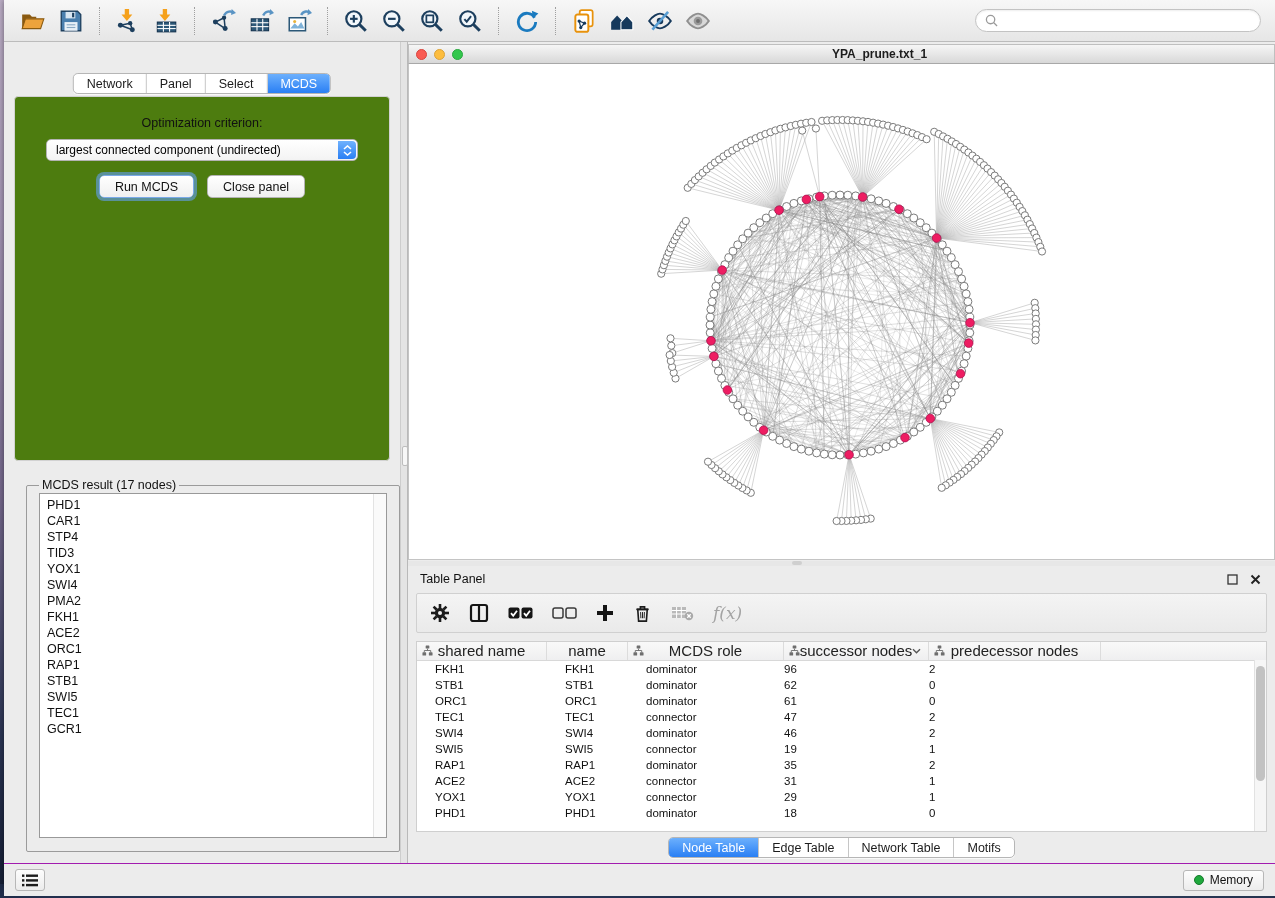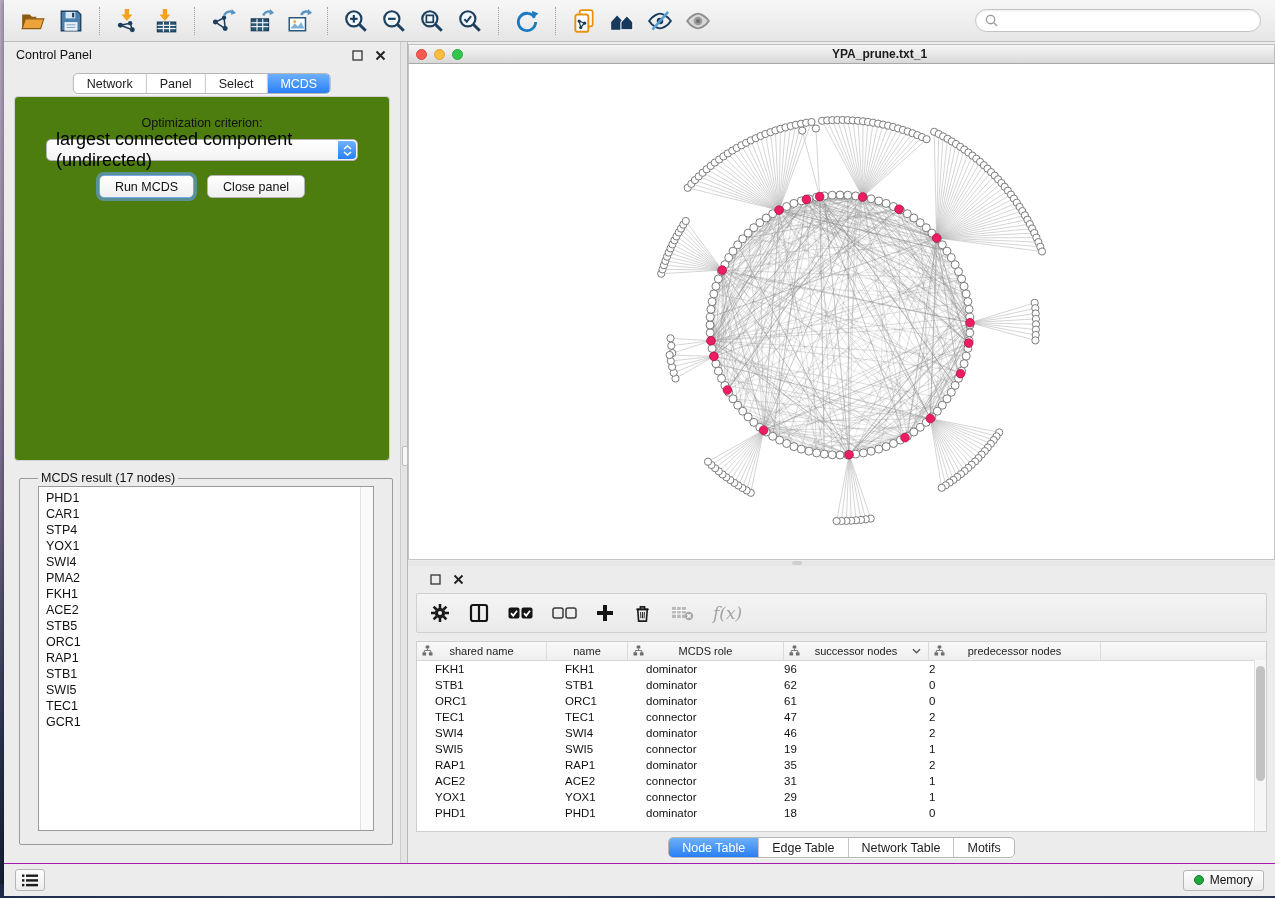--- a/index.html
+++ b/index.html
@@ -35,30 +35,30 @@
   .seg:first-child{border-left:none;}
   .seg.sel{background:linear-gradient(#6cb0fd,#2a7ff4);color:#fff;}
   
   .control-panel{position:absolute;left:0;top:42px;width:396px;height:821px;background:#ececec;box-sizing:border-box;}
   .cp-tabs{position:absolute;left:50%;transform:translateX(-50%);top:31px;}
   .cp-body{position:absolute;left:10px;top:54px;width:376px;height:365px;background:#4d7c0f;
     border:1px solid #d2d2d2;border-radius:4px;box-sizing:border-box;}
   .opt-label{margin-top:19px;text-align:center;font-size:12.5px;color:#111;}
   .dropdown{margin:9px auto 0;width:312px;height:22px;display:flex;align-items:center;
     border:1px solid #b3b3b3;border-radius:5px;background:linear-gradient(#fff,#f3f3f3);
-    font-size:18px;padding-left:9px;box-sizing:border-box;position:relative;}
+    font-size:12px;padding-left:9px;box-sizing:border-box;position:relative;}
   .stepper{position:absolute;right:1px;top:1px;bottom:1px;width:18px;border-radius:0 4px 4px 0;
     background:linear-gradient(#70b2fd,#2a7ff4);display:flex;flex-direction:column;
     align-items:center;justify-content:center;gap:1px;}
   .btn-row{margin-top:14px;display:flex;justify-content:center;gap:13px;}
   .btn{height:23px;padding:0 15px;border:1px solid #b4b4b4;border-radius:5px;
     background:linear-gradient(#fff,#f0f0f0);font-size:12.5px;font-family:inherit;color:#111;}
   .btn.focus-ring{box-shadow:0 0 0 3px rgba(100,160,245,.6);border-color:#7aa9e8;}
-  fieldset.mcds{position:absolute;left:10px;top:424px;width:374px;height:374px;margin:5px;
-    border:1px solid #9b9b9b;border-radius:2px;padding:1px 18px 6px;box-sizing:border-box;}
+  fieldset.mcds{position:absolute;left:10px;top:424px;width:374px;height:374px;margin:12px;
+    border:1px solid #9b9b9b;border-radius:2px;padding:1px 12px 6px;box-sizing:border-box;}
   fieldset.mcds legend{font-size:12.5px;padding:0 3px;color:#111;}
   .mcds-list{position:relative;width:100%;height:345px;background:#fff;border:1px solid #999;
     box-sizing:border-box;overflow:hidden;padding:3px 14px 0 7px;font-size:12.5px;line-height:16px;color:#111;}
   .list-scrolltrack{position:absolute;right:0;top:0;bottom:0;width:12px;background:#fafafa;border-left:1px solid #e3e3e3;}
   
   .vsplit{position:absolute;left:396px;top:42px;width:8px;height:821px;background:#e4e4e4;
     border-left:1px solid #cdcdcd;border-right:1px solid #b9b9b9;box-sizing:border-box;}
   .vknob{position:absolute;left:1px;top:404px;width:4px;height:18px;background:#f7f7f7;border:1px solid #bdbdbd;border-radius:2px;}
   .hsplit{position:absolute;left:404px;top:561px;width:867px;height:5px;background:#e7e7e7;}
   .hknob{position:absolute;left:384px;top:0px;width:10px;height:4px;background:#cfcfcf;border-radius:2px;}
@@ -75,21 +75,21 @@
   
   .table-panel{position:absolute;left:404px;top:566px;width:867px;height:297px;background:#ececec;}
   .tp-toolbar{margin:1px 8px 0;height:40px;background:linear-gradient(#f4f4f4,#eaeaea);
     border:1px solid #d0d0d0;border-radius:2px;display:flex;align-items:center;padding:0 13px;gap:19px;box-sizing:border-box;}
   .tico{display:flex;align-items:center;justify-content:center;}
   .fx{font-family:"DejaVu Serif",serif;font-style:italic;font-size:17px;color:#a3a3a3;}
   .tp-tablewrap{position:absolute;left:8px;top:75px;width:851px;height:191px;background:#fff;
     border:1px solid #cfcfcf;box-sizing:border-box;overflow:hidden;}
   .trow{display:flex;height:16px;line-height:16px;font-size:11.5px;color:#111;}
   .thead{display:flex;height:18px;line-height:18px;background:linear-gradient(#f9f9f9,#efeff0);
-    border-bottom:1px solid #d8d8d8;font-size:11px;color:#222;}
+    border-bottom:1px solid #d8d8d8;font-size:15px;color:#222;}
   .th{position:relative;display:flex;align-items:center;justify-content:center;gap:4px;
     border-right:1px solid #dcdcdc;box-sizing:border-box;}
   .th .hier{position:absolute;left:5px;top:3px;}
   .th .chev{position:absolute;right:7px;top:6px;}
   .th.fillth{flex:1;border-right:none;}
   .td{box-sizing:border-box;padding-left:18px;white-space:nowrap;overflow:hidden;}
   .td.num{text-align:left;padding-left:0;padding-right:18px;}
   .tscroll{position:absolute;right:0;top:18px;bottom:0;width:11px;background:#f6f6f6;border-left:1px solid #e2e2e2;}
   .tthumb{position:absolute;left:1px;right:1px;top:6px;height:115px;background:#c2c2c2;border-radius:5px;}
   .tp-tabs{position:absolute;left:0;right:0;top:271px;display:flex;justify-content:center;}
@@ -254,33 +254,20 @@
     <div class="search">
       <svg width="13" height="13" viewBox="0 0 14 14">
           <circle cx="6" cy="6" r="4.5" fill="none" stroke="#9a9a9a" stroke-width="1.4"></circle>
           <line x1="9.5" y1="9.5" x2="13" y2="13" stroke="#9a9a9a" stroke-width="1.4"></line>
         </svg>
       <input placeholder="" style="">
     </div>
   </div>
 
   <div class="control-panel">
-    <div class="panel-header">
-      <span class="ph-title">Control Panel</span>
-      <span class="wicon">
-        <svg width="11" height="11" viewBox="0 0 11 11">
-            <rect x="1" y="1" width="9" height="9" fill="none" stroke="#333" stroke-width="1.3"></rect>
-          </svg>
-      </span>
-      <span class="wicon">
-        <svg width="11" height="11" viewBox="0 0 11 11">
-            <path d="M1.5 1.5l8 8M9.5 1.5l-8 8" stroke="#222" stroke-width="1.9"></path>
-          </svg>
-      </span>
-    </div>
     <div class="cp-tabs segwrap">
         <div class="seg">Network</div>
         <div class="seg">Panel</div>
         <div class="seg">Select</div>
         <div class="seg sel">MCDS</div>
       </div>
     <div class="cp-body">
       <div class="opt-label">Optimization criterion:</div>
       <div class="dropdown">
         <span>largest connected component (undirected)</span>
@@ -298,26 +285,26 @@
         <button class="btn">Close panel</button>
       </div>
     </div>
     <fieldset class="mcds">
       <legend>MCDS result (17 nodes)</legend>
       <div class="mcds-list">
         <div class="list-scrolltrack"></div>
       <div>PHD1</div>
           <div>CAR1</div>
           <div>STP4</div>
+          <div>TID3</div>
           <div>YOX1</div>
           <div>SWI4</div>
           <div>PMA2</div>
           <div>FKH1</div>
           <div>ACE2</div>
-          <div>STB5</div>
           <div>ORC1</div>
           <div>RAP1</div>
           <div>STB1</div>
           <div>SWI5</div>
           <div>TEC1</div>
           <div>GCR1</div>
         </div>
     </fieldset>
   </div>
 
@@ -1193,20 +1180,21 @@
           <circle cx="496.0" cy="373.6" r="4.3" fill="#ee1d62" stroke="#b01050" stroke-width="0.8"></circle>
           <circle cx="318.4" cy="326.0" r="4.3" fill="#ee1d62" stroke="#b01050" stroke-width="0.8"></circle>
           <circle cx="397.4" cy="135.4" r="4.3" fill="#ee1d62" stroke="#b01050" stroke-width="0.8"></circle>
           <circle cx="490.0" cy="145.2" r="4.3" fill="#ee1d62" stroke="#b01050" stroke-width="0.8"></circle>
         </svg>
     </div>
   </div>
 
   <div class="table-panel">
     <div class="panel-header">
+      <span class="ph-title">Table Panel</span>
       <span class="wicon">
         <svg width="11" height="11" viewBox="0 0 11 11">
             <rect x="1" y="1" width="9" height="9" fill="none" stroke="#333" stroke-width="1.3"></rect>
           </svg>
       </span>
       <span class="wicon">
         <svg width="11" height="11" viewBox="0 0 11 11">
             <path d="M1.5 1.5l8 8M9.5 1.5l-8 8" stroke="#222" stroke-width="1.9"></path>
           </svg>
       </span>

